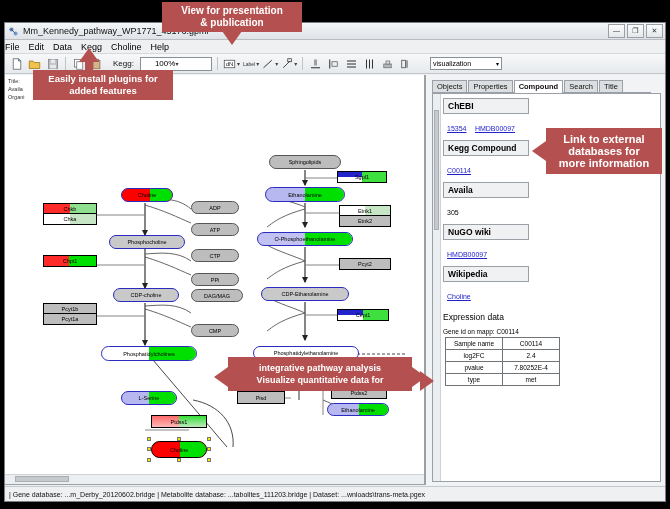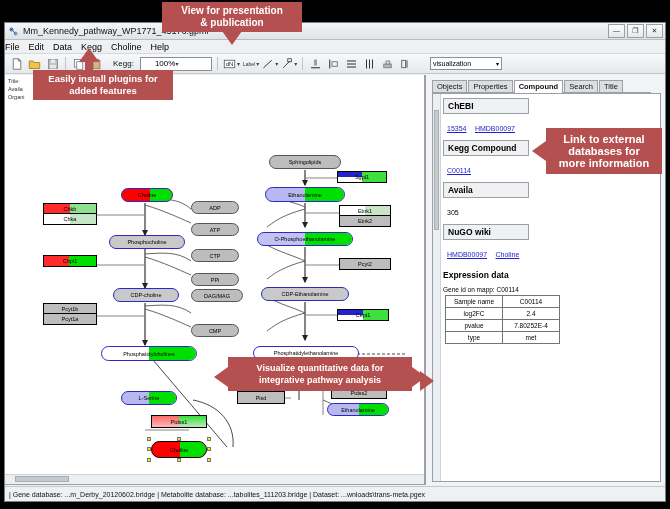--- a/index.html
+++ b/index.html
@@ -66,21 +66,21 @@
   .tab.active{background:#fff;font-weight:bold;padding-bottom:2px;position:relative;top:1px;}
   .bp-body{position:absolute;left:6px;top:18px;right:4px;bottom:3px;background:#fff;border:1px solid #9aa0a6;
      box-sizing:border-box;overflow:hidden;}
   .bp-scroll{position:absolute;left:0;top:0;width:7px;bottom:0;background:#eceff1;border-right:1px solid #cfd3d6;}
   .bp-scroll i{position:absolute;left:1px;top:16px;width:5px;height:120px;background:#c6cacd;border:1px solid #a9aeb2;box-sizing:border-box;display:block;}
   .bp-inner{position:absolute;left:10px;top:4px;right:2px;bottom:0;}
   .db-hd{width:86px;border:1px solid #9aa0a6;background:#f0f1f2;font-size:8.5px;font-weight:bold;
      color:#000;padding:2px 4px;box-sizing:border-box;margin-bottom:3px;}
   .db-val{font-size:7px;color:#2222cc;text-decoration:underline;margin:0 0 8px 4px;display:inline-block;}
   .db-val.plain{color:#000;text-decoration:none;}
-  .exp-hd{font-size:8.5px;font-weight:bold;color:#000;margin:4px 0 6px 0;}
+  .exp-hd{font-size:8.5px;font-weight:normal;color:#000;margin:4px 0 6px 0;}
   .gene-id{font-size:6.5px;color:#000;margin-bottom:2px;}
   table.expt{border-collapse:collapse;margin-left:2px;}
   table.expt td{border:1px solid #6f7478;font-size:6.5px;text-align:center;padding:2px 3px;background:#fff;color:#000;}
   table.expt td.k{width:50px;font-weight:normal;}
   table.expt td.v{width:50px;}
 
   
   .statusbar{position:absolute;left:0;right:0;bottom:0;height:15px;background:#eef0f2;border-top:1px solid #c6cacd;
      display:flex;align-items:center;box-sizing:border-box;}
   .statusbar .st{font-size:7px;color:#111;white-space:nowrap;padding-left:4px;}
@@ -493,20 +493,21 @@
 
             <div class="db-hd">Kegg Compound</div>
             <a class="db-val" href="#">C00114</a>
 
             <div class="db-hd">Availa</div>
             <span class="db-val plain">305</span>
 
             <div class="db-hd">NuGO wiki</div>
             <a class="db-val" href="#">HMDB00097</a>
 
+            <div class="db-hd">Wikipedia</div>
             <a class="db-val" href="#">Choline</a>
 
             <div class="exp-hd">Expression data</div>
             <div class="gene-id">Gene id on mapp: C00114</div>
 
             <table class="expt">
               <tbody>
                   <tr>
                 <td class="k">Sample name</td>
                 <td class="v">C00114</td>
@@ -550,21 +551,21 @@
   <div class="arrow ar-up" style="left:79px;top:48px;"></div>
 
   <div class="callout" style="left:546px;top:128px;width:116px;height:46px;font-size:11px;flex-direction:column;">
     <div>Link  to external</div>
     <div>databases  for</div>
     <div>more information</div>
   </div>
   <div class="arrow ar-left" style="left:532px;top:141px;"></div>
 
   <div class="callout" style="left:228px;top:357px;width:184px;height:34px;font-size:9px;flex-direction:column;">
+    <div>integrative pathway analysis</div>
     <div>Visualize quantitative data  for</div>
-    <div>integrative pathway analysis</div>
   </div>
   <div class="arrow ar-left" style="left:214px;top:367px;"></div>
   <div class="arrow ar-right" style="left:412px;top:367px;"></div>
 
   <div class="arrow ar-right" style="left:420px;top:371px;"></div>
 
 </div>
 
 </body></html>

